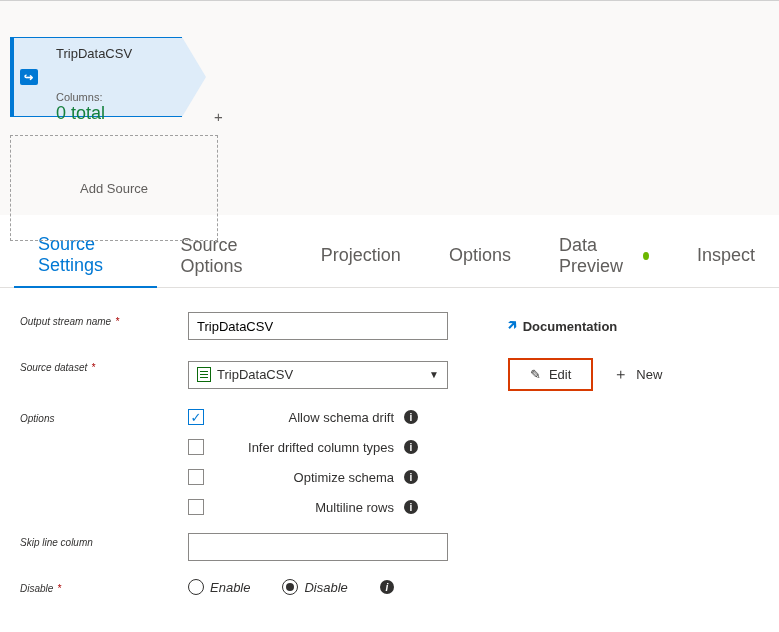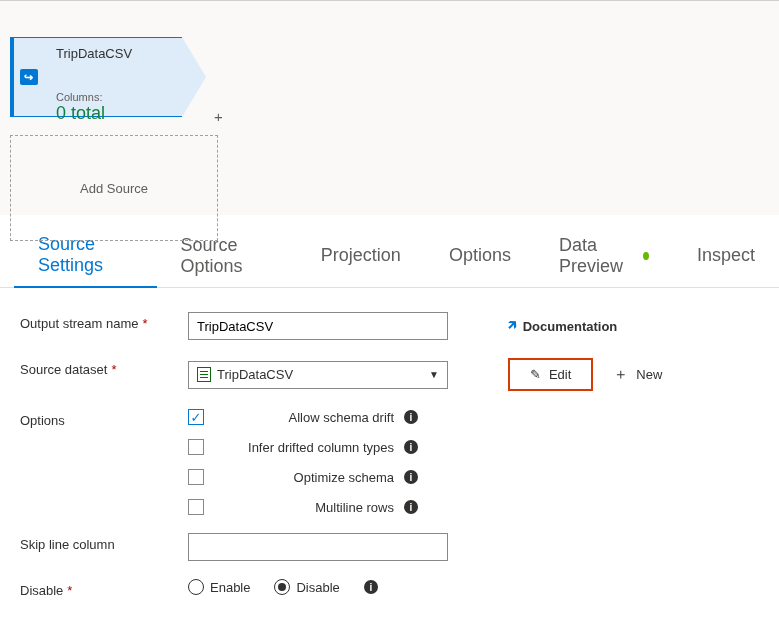--- a/index.html
+++ b/index.html
@@ -116,22 +116,23 @@
     padding: 24px 20px;
   }
   .row {
     display: flex;
     align-items: flex-start;
     margin-bottom: 18px;
   }
   .label-col {
     width: 168px;
     padding-top: 4px;
-    font-size: 13px;
+    font-size: 10px;
     color: #323130;
+    font-style: italic;
   }
   .req { color: #a80000; margin-left:4px;}
   .field-col { flex: 1; display:flex; align-items:center; gap:20px;}
   input[type=text].txt, .select {
     width: 260px;
     height: 28px;
     border: 1px solid #8a8886;
     padding: 2px 8px;
     font-size: 13px;
     background:#fff;
@@ -148,21 +149,21 @@
     cursor:pointer;
     margin-left:40px;
   }
   .plain-btn { display:flex;align-items:center;gap:8px;font-size:13px;cursor:pointer;}
   .opts { display:flex;flex-direction:column;gap:14px;}
   .opt { display:flex;align-items:center;gap:10px;}
   .cb { width:16px;height:16px;border:1px solid #8a8886;display:inline-flex;align-items:center;justify-content:center;cursor:pointer;}
   .cb.checked { color:#0078d4;border-color:#0078d4;}
   .info-icon { width:14px;height:14px;border-radius:50%;background:#323130;color:#fff;font-size:10px;display:inline-flex;align-items:center;justify-content:center;font-weight:700;}
   .opt-label{ width:180px;text-align:right;}
-  .radio-group{display:flex;gap:24px;align-items:center;}
+  .radio-group{display:flex;gap:32px;align-items:center;font-style:italic;}
   .radio{display:flex;align-items:center;gap:6px;cursor:pointer;}
   .radio-circle{width:16px;height:16px;border:1px solid #323130;border-radius:50%;display:inline-flex;align-items:center;justify-content:center;}
   .radio-circle.sel::after{content:"";width:8px;height:8px;background:#323130;border-radius:50%;}
   .doc-icon-sm{width:14px;height:15px;border:1px solid #0b6a0b;position:relative;}
   .doc-icon-sm::after{content:"";position:absolute;top:3px;left:2px;right:2px;height:1px;background:#0b6a0b;box-shadow:0 3px 0 #0b6a0b,0 6px 0 #0b6a0b;}
   .node-icon{width:18px;height:16px;background:#0078d4;border-radius:2px;display:flex;align-items:center;justify-content:center;color:#fff;font-size:11px;font-weight:700;}
 </style>
 </head>
 <body>
 

